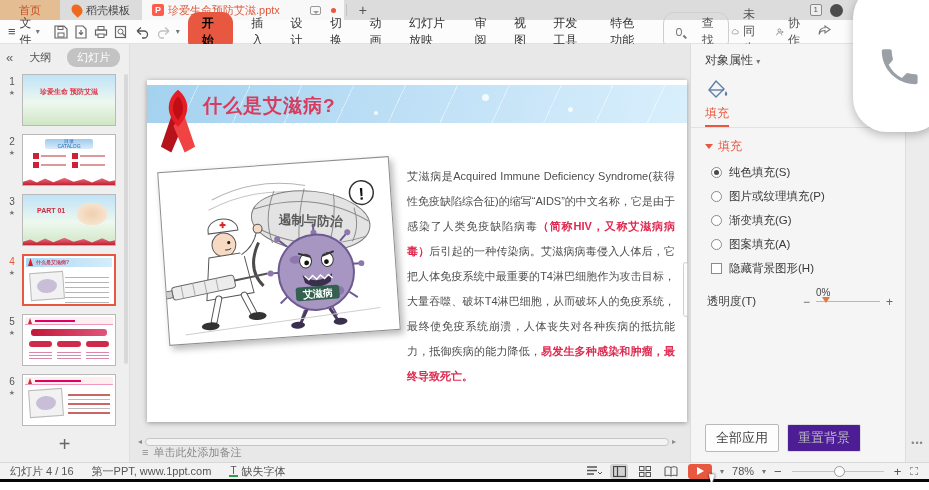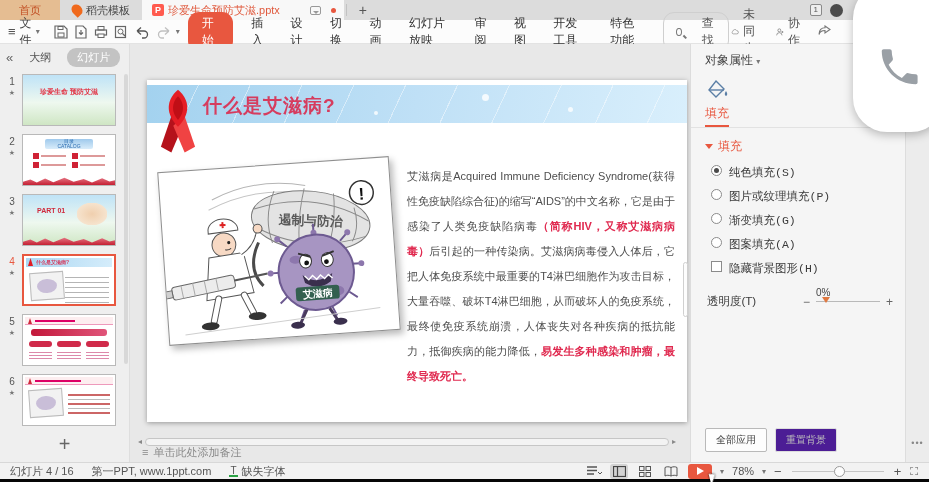--- a/index.html
+++ b/index.html
@@ -24,21 +24,21 @@
   .badge1 { border:1px solid #8a8a8a; color:#555; border-radius:2px; font-size:8px; padding:0 3px; line-height:10px; background:#eee;}
   .avatar { width:13px; height:13px; border-radius:50%; background:#4c4c4c; }
 
   
   .menubar { height:24px; background:#fcfcfc; border-bottom:1px solid #e3e3e3; display:flex; align-items:center; font-size:12px; color:#333; padding:0 8px; gap:2px; }
   .file-group { display:flex; align-items:center; gap:4px; margin-right:10px; color:#444; }
   .hamb { font-size:13px; color:#555;}
   .tbico { width:17px; height:17px; display:flex; align-items:center; justify-content:center; margin:0 2px; }
   .tbico svg { display:block; }
   .ribbon-tab { padding:2px 10px; color:#333; }
-  .ribbon-tab.active { background:#e8573f; color:#ffffff; border-radius:11px; padding:3px 14px; font-weight:normal; margin:0 6px; }
+  .ribbon-tab.active { background:#e8573f; color:#000000; border-radius:11px; padding:3px 14px; font-weight:bold; margin:0 6px; }
   .searchpill { display:flex; align-items:center; gap:20px; border:1px solid #cfcfcf; border-radius:11px; padding:2px 12px; color:#555; margin-left:6px; }
   .lens { width:8px; height:8px; border:1.5px solid #777; border-radius:50%; position:relative; }
   .lens:after { content:""; position:absolute; width:4px; height:1.5px; background:#777; transform:rotate(45deg); left:6px; top:7px; }
   .menu-right { margin-left:auto; display:flex; align-items:center; gap:14px; color:#555; padding-right:90px; }
   .mr-item { display:flex; align-items:center; gap:4px; }
 
   
   .main { display:flex; height:418px; }
 
   
@@ -115,36 +115,36 @@
 
   
   .panel { width:215px; background:#f5f5f5; border-left:1px solid #dcdcdc; position:relative; font-size:11.5px; color:#3a3a3a; padding:8px 12px 0 14px; }
   .panel-title { font-size:12px; color:#444; }
   .panel-title .c { font-size:8px; color:#777; }
   .bucket { margin:10px 0 4px 2px; }
   .fill-tab { color:#e8573f; display:inline-block; padding-bottom:3px; border-bottom:2px solid #e8573f; font-size:12px; }
   .panel-hr { height:1px; background:#e2e2e2; margin:0 -12px 10px -14px; }
   .sect { display:flex; align-items:center; gap:5px; color:#e8573f; font-size:12px; margin:4px 0 10px 0; }
   .tri-dn { width:0; height:0; border-left:4px solid transparent; border-right:4px solid transparent; border-top:5px solid #e8573f; }
-  .opt { display:flex; gap:7px; margin:0 0 9px 6px;font-family:Liberation Mono, monospace; }
+  .opt { display:flex; align-items:center; gap:7px; margin:0 0 9px 6px; }
   .radio { width:11px; height:11px; border:1px solid #8b8b8b; border-radius:50%; background:#fff; position:relative; flex:none; }
   .radio.on:after { content:""; position:absolute; left:2px; top:2px; width:5px; height:5px; border-radius:50%; background:#4a4a4a; }
   .checkbox { width:11px; height:11px; border:1px solid #8b8b8b; background:#fff; flex:none; }
   .rowset { margin-top:18px; }
   .prow { display:flex; align-items:center; margin:0 0 16px 2px; }
   .prow .lab { width:70px; }
   .dd { margin-left:auto; width:58px; height:18px; background:#fff; border:1px solid #c8c8c8; border-radius:2px; position:relative; }
   .dd:after { content:"▾"; position:absolute; right:3px; top:2px; font-size:9px; color:#666; }
   .transp { display:flex; align-items:center; gap:6px; margin-left:auto; }
   .tminus,.tplus { color:#666; font-size:12px; }
   .ttrack { width:64px; height:1px; background:#b9b9b9; position:relative; }
   .thandle { position:absolute; left:6px; top:-4px; width:0; height:0; border-left:4px solid transparent; border-right:4px solid transparent; border-top:6px solid #e07840; }
   .tpct { position:absolute; left:0px; top:-14px; font-size:10px; color:#444; }
   .panel-btns { position:absolute; bottom:10px; left:14px; display:flex; gap:8px; }
-  .pbtn { font-size:10px; padding:4px 10px; border:1px solid #b9b9b9; background:#fdfdfd; color:#444; border-radius:2px; }
+  .pbtn { font-size:13px; padding:4px 10px; border:1px solid #b9b9b9; background:#fdfdfd; color:#444; border-radius:2px; }
   .pbtn.disabled { color:#bdbdbd; border-color:#ddd; background:#4c1d95; }
 
   
   .rail { width:24px; background:#ececec; border-left:1px solid #dddddd; position:relative; }
   .rail-dots { position:absolute; bottom:14px; left:0; right:0; text-align:center; color:#888; font-size:9px; letter-spacing:1px; }
 
   
   .phonecard { position:absolute; left:853px; top:-16px; width:92px; height:148px; background:#fff; border-radius:34px; box-shadow:0 3px 10px rgba(0,0,0,.25); z-index:50; display:flex; align-items:center; justify-content:center; }
   .phonecard svg { margin-top:18px; }
 

